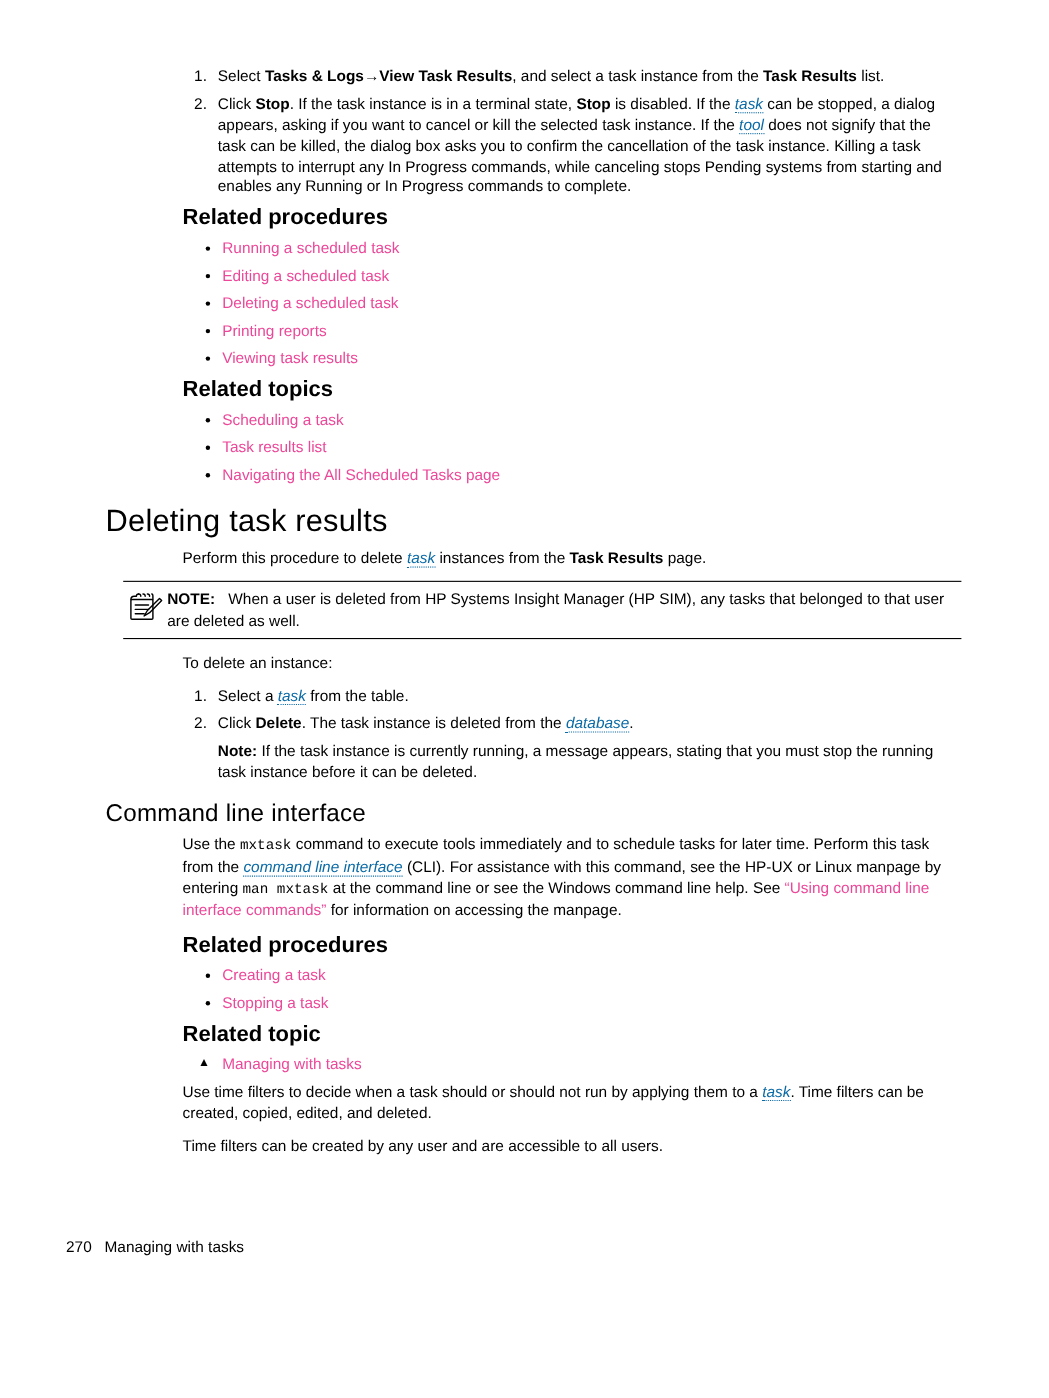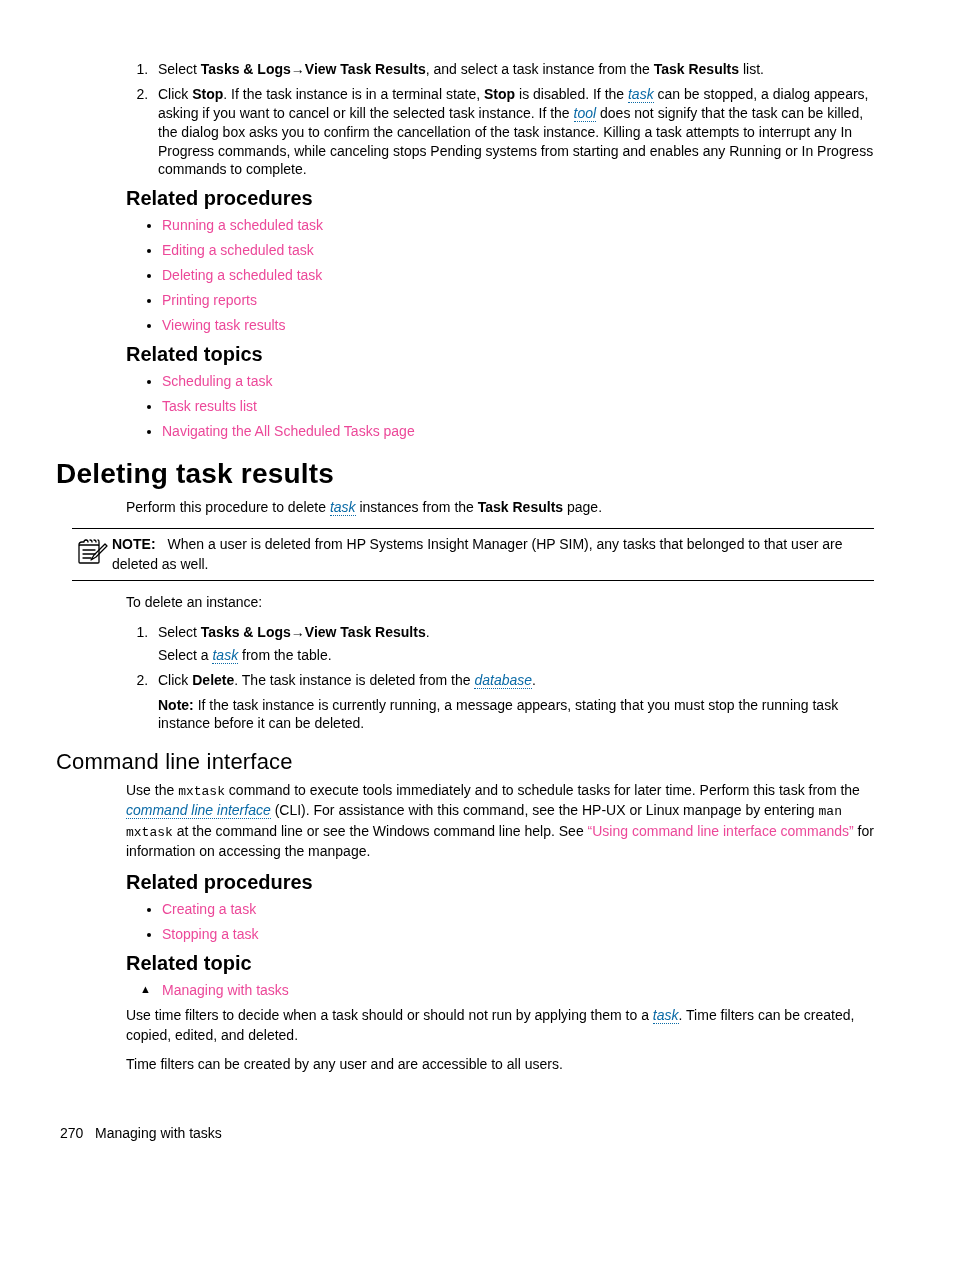--- a/index.html
+++ b/index.html
@@ -9,21 +9,21 @@
     background: #fff;
     font-family: "Futura", "Century Gothic", "Trebuchet MS", Arial, sans-serif;
     color: #000;
     font-size: 14px;
   }
   .page {
     width: 954px;
     height: 1185px;
     position: relative;
     box-sizing: border-box;
-    padding: 60px 70px 40px 56px;
+    padding: 60px 70px 40px 96px;
   }
   .content {
     margin-left: 70px;
     margin-right: 10px;
   }
   ol.num {
     list-style: decimal;
     padding-left: 26px;
     margin: 0 0 6px 0;
   }
@@ -69,21 +69,21 @@
     color: #ec4899;
     text-decoration: none;
   }
   .ital-link {
     color: #0a6aa6;
     font-style: italic;
     border-bottom: 1px dotted #0a6aa6;
   }
   .h1 {
     font-size: 28px;
-    font-weight: 700;
+    font-weight: 400;
     margin: 18px 0 8px -70px;
     letter-spacing: 0.2px;
   }
   .h2 {
     font-size: 22px;
     font-weight: 300;
     margin: 16px 0 6px -70px;
     letter-spacing: 0.2px;
   }
   .para {
@@ -180,23 +180,20 @@
       </div>
       <div class="note-text">
         <span class="note-label">NOTE:</span><span>When a user is deleted from HP Systems Insight Manager (HP SIM), any tasks that belonged to that user are deleted as well.</span>
       </div>
     </div>
 
     <div class="para">To delete an instance:</div>
 
     <ol class="num">
       <li>
-        <div>
-          <span>Select </span><span class="bold">Tasks &amp; Logs</span><span class="arrow">→</span><span class="bold">View Task Results</span><span>.</span>
-        </div>
         <div style="margin-top:4px;">
           <span>Select a </span><a class="ital-link">task</a><span> from the table.</span>
         </div>
       </li>
       <li>
         <div>
           <span>Click </span><span class="bold">Delete</span><span>. The task instance is deleted from the </span><a class="ital-link">database</a><span>.</span>
         </div>
         <div style="margin-top:6px;">
           <span class="bold">Note:</span><span> If the task instance is currently running, a message appears, stating that you must stop the running task instance before it can be deleted.</span>

